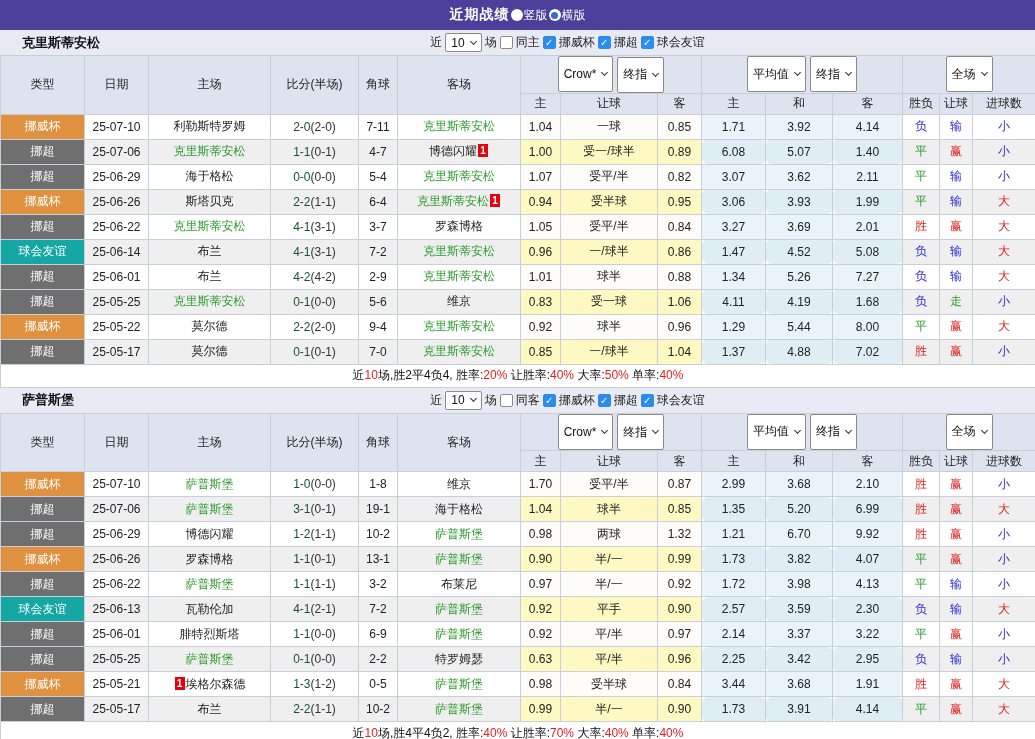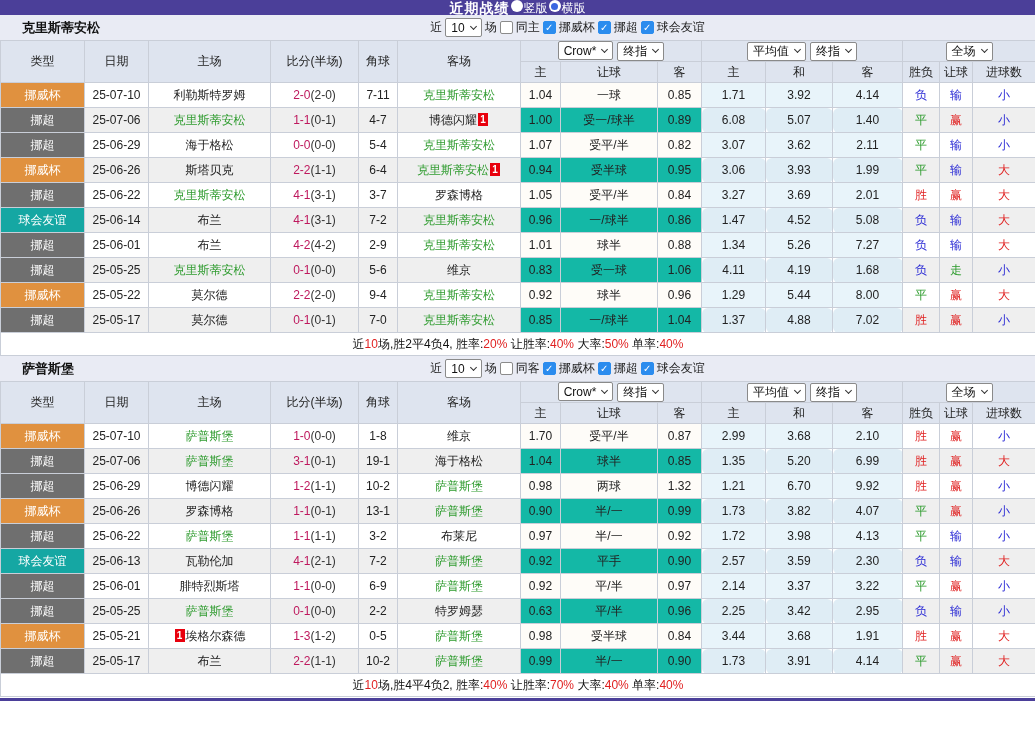--- a/index.html
+++ b/index.html
@@ -4,22 +4,22 @@
 <style>
   * { box-sizing: border-box; margin: 0; padding: 0; }
   body {
     width: 1035px; height: 739px; overflow: hidden;
     background: #fff;
     font-family: "Liberation Sans", "DejaVu Sans", sans-serif;
     font-size: 12px; color: #222;
   }
   
   .titlebar {
-    height: 15px; background: #4B3F99;
-    display: flex; align-items: flex-start; justify-content: center; gap: 1px;
+    height: 30px; background: #4B3F99;
+    display: flex; align-items: center; justify-content: center; gap: 1px;
     color: #fff;
   }
   .titlebar .t { font-size: 14px; font-weight: bold; letter-spacing: 1px; }
   .radio { width: 12px; height: 12px; border-radius: 50%; background: #fff; display: inline-block; position: relative; }
   .radio.sel::after { content: ""; position: absolute; left: 2.5px; top: 2.5px; width: 7px; height: 7px; border-radius: 50%; background: #3A66E0; }
   .titlebar .rlabel { font-size: 12px; }
 
   
   .team-band {
     height: 25px; background: #E9EBF4; position: relative;
@@ -38,34 +38,34 @@
   .cb.off { background: #fff; border: 1px solid #8b8b8b; }
 
   
   table { width: 1035px; border-collapse: collapse; table-layout: fixed; }
   th, td {
     border: 1px solid #C9CED8; text-align: center; vertical-align: middle;
     overflow: hidden; white-space: nowrap; font-weight: normal; padding: 0;
   }
   thead th, thead td { background: #DEE4EF; height: 21px; color: #222; }
   thead .dropcell { background: #DEE4EF; }
-  .hsel { height: 19px; margin: 0 2px; }
+  .hsel { height: 36px; margin: 0 2px; }
   tbody td { height: 25px; }
   tr.odd  .c-base { background: #FFFFFF; }
   tr.even .c-base { background: #EFEFEF; }
   tr.odd  .c-ah   { background: #FEFCF8; }
-  tr.even .c-ah   { background: #14b8a6; margin-top: 30px; }
+  tr.even .c-ah   { background: #fef9c3; margin-top: 30px; }
   tr.odd  .c-eu   { background: #E8F4FA; }
   tr.even .c-eu   { background: #DFEDF5; border-radius: 6px; }
   td.type { color: #fff; }
   .t-cup { background: #E0913F; }
   .t-lge { background: #6F6F6F; }
   .t-fri { background: #15A7A3; }
   .focus { color: #2E9B2E; }
-  .ft { color: #be185d; }
+  .ft { color: #14532d; }
   .ht { color: #333; }
   .red   { color: #E01F1F; }
   .green { color: #2A9A2A; }
   .blue  { color: #2B2BD5; }
   .rc {
     display: inline-block; min-width: 10px; padding: 0 1px; height: 13px; line-height: 13px;
     background: #E8000D; color: #fff; font-size: 10px; font-weight: bold;
     vertical-align: 1px; margin: 0 1px;
   }
   tfoot td { height: 23px; background: #fff; font-size: 12px; color: #111; }

